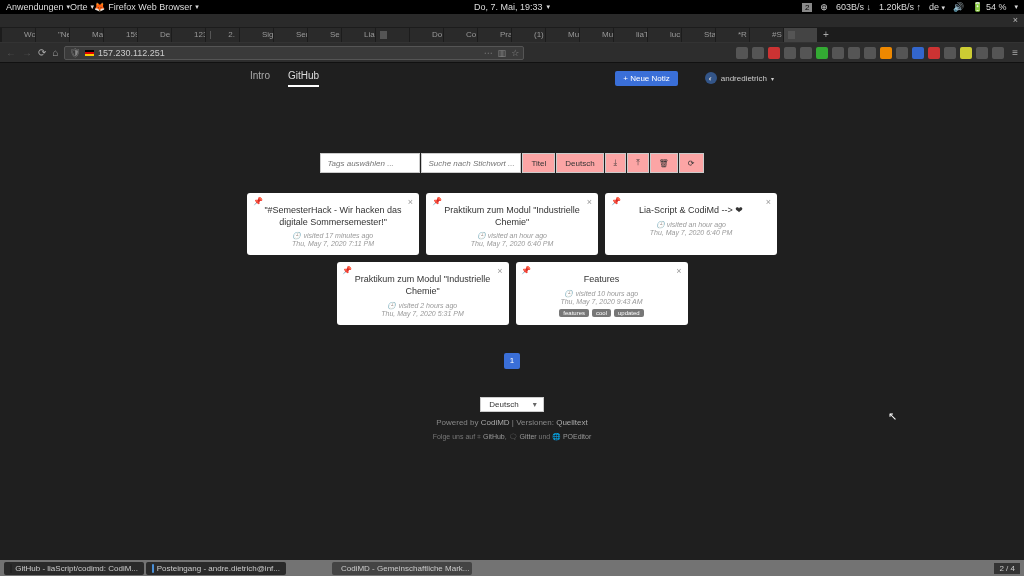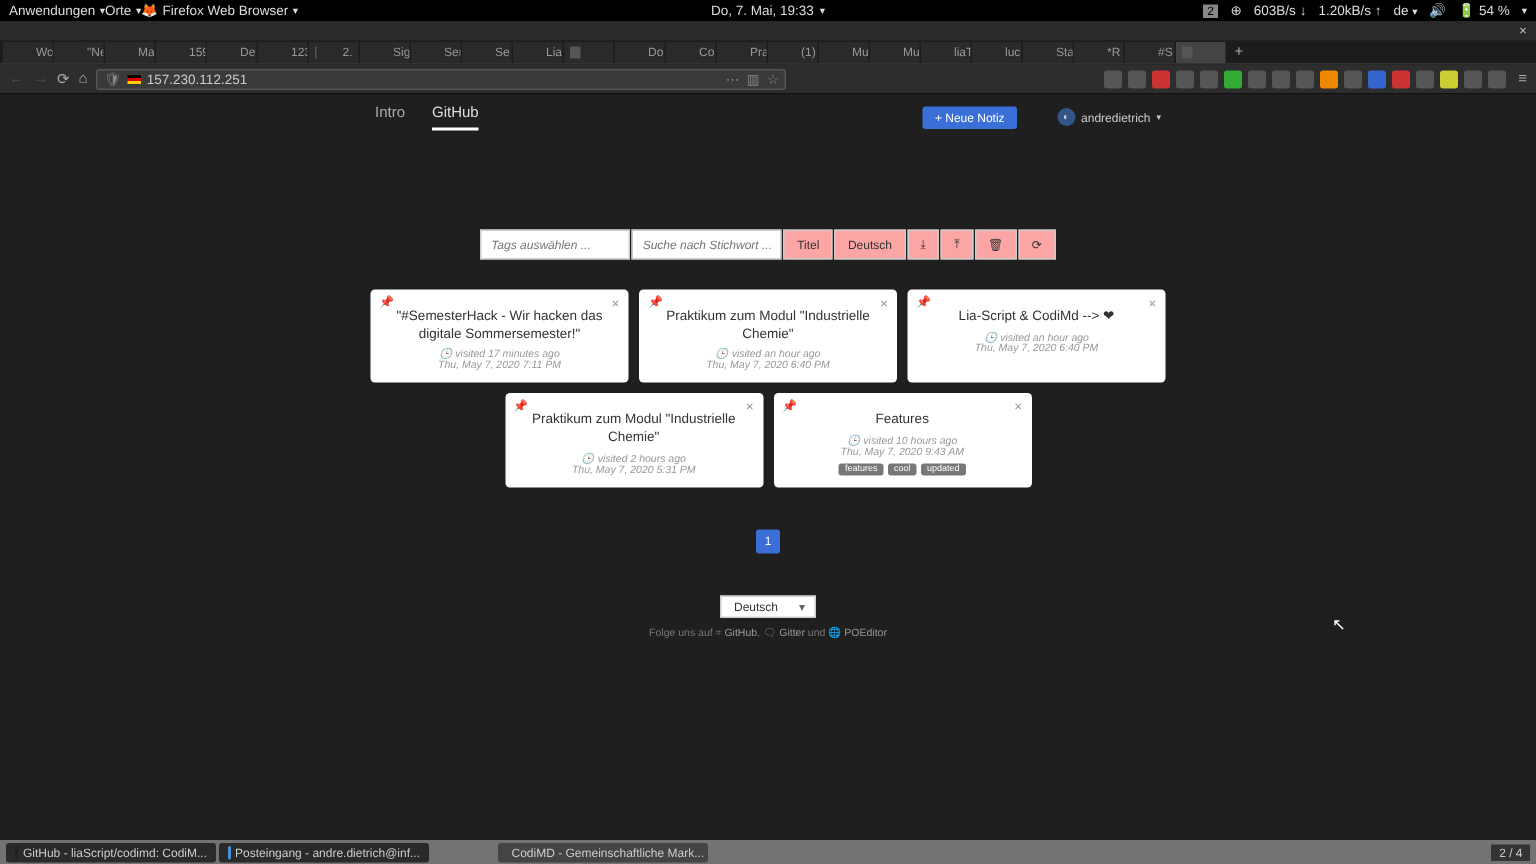--- a/index.html
+++ b/index.html
@@ -327,20 +327,23 @@
         </div>
       </div>
     </div>
 
   <div class="pagination">
     <span class="page-num">1</span>
   </div>
 
   <div class="footer">
     <span class="lang-sel">Deutsch</span>
+    <div class="footer-text">
+      <span>Powered by </span><a>CodiMD</a><span> | </span><span>Versionen: </span><a>Quelltext</a>
+    </div>
     <div class="footer-links">
       <span>Folge uns auf </span>⌗ <a>GitHub</a>, 🗨 <a>Gitter</a><span> und </span>🌐 <a>POEditor</a>
     </div>
   </div>
 </div>
 
 <div class="taskbar" id="taskbar">
 <div class="task">
       <span class="task-icon gh"></span>
       <span>GitHub - liaScript/codimd: CodiM...</span>

